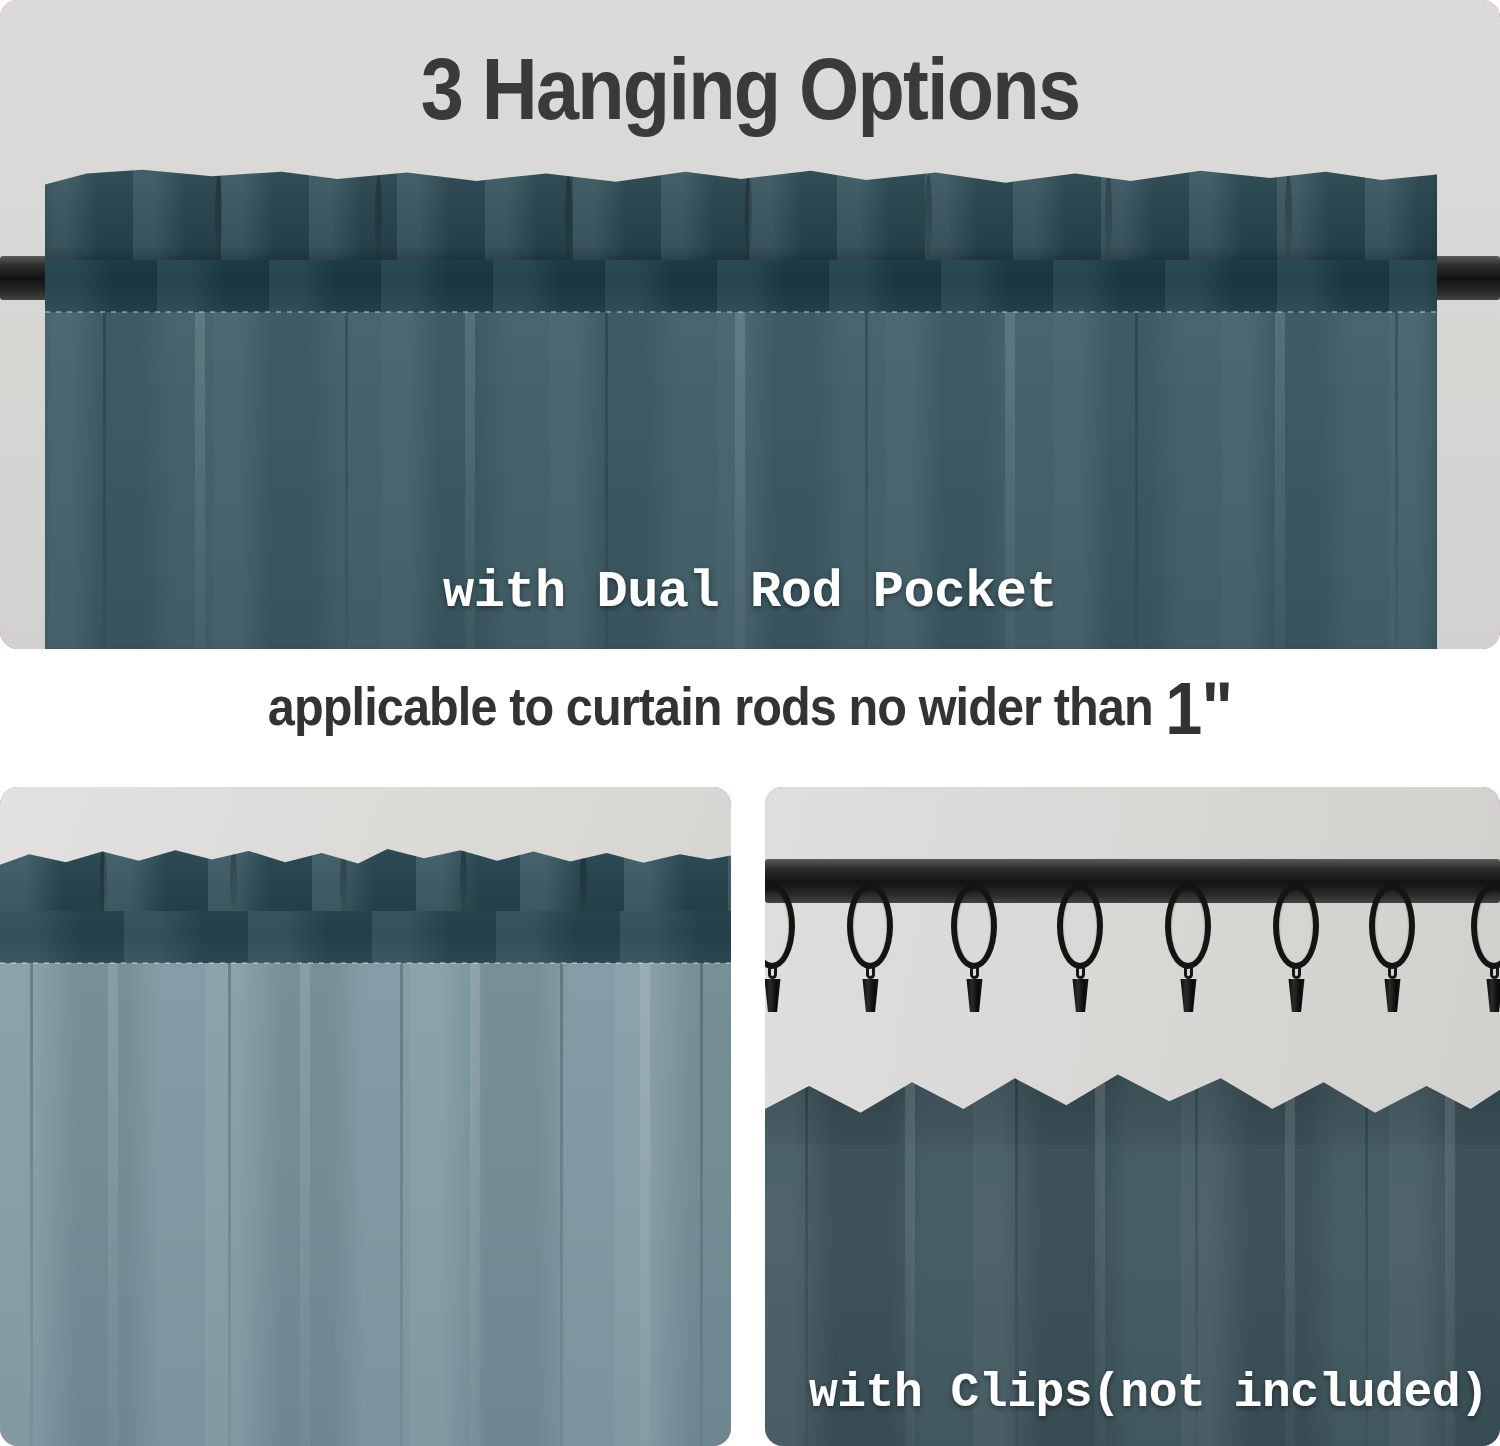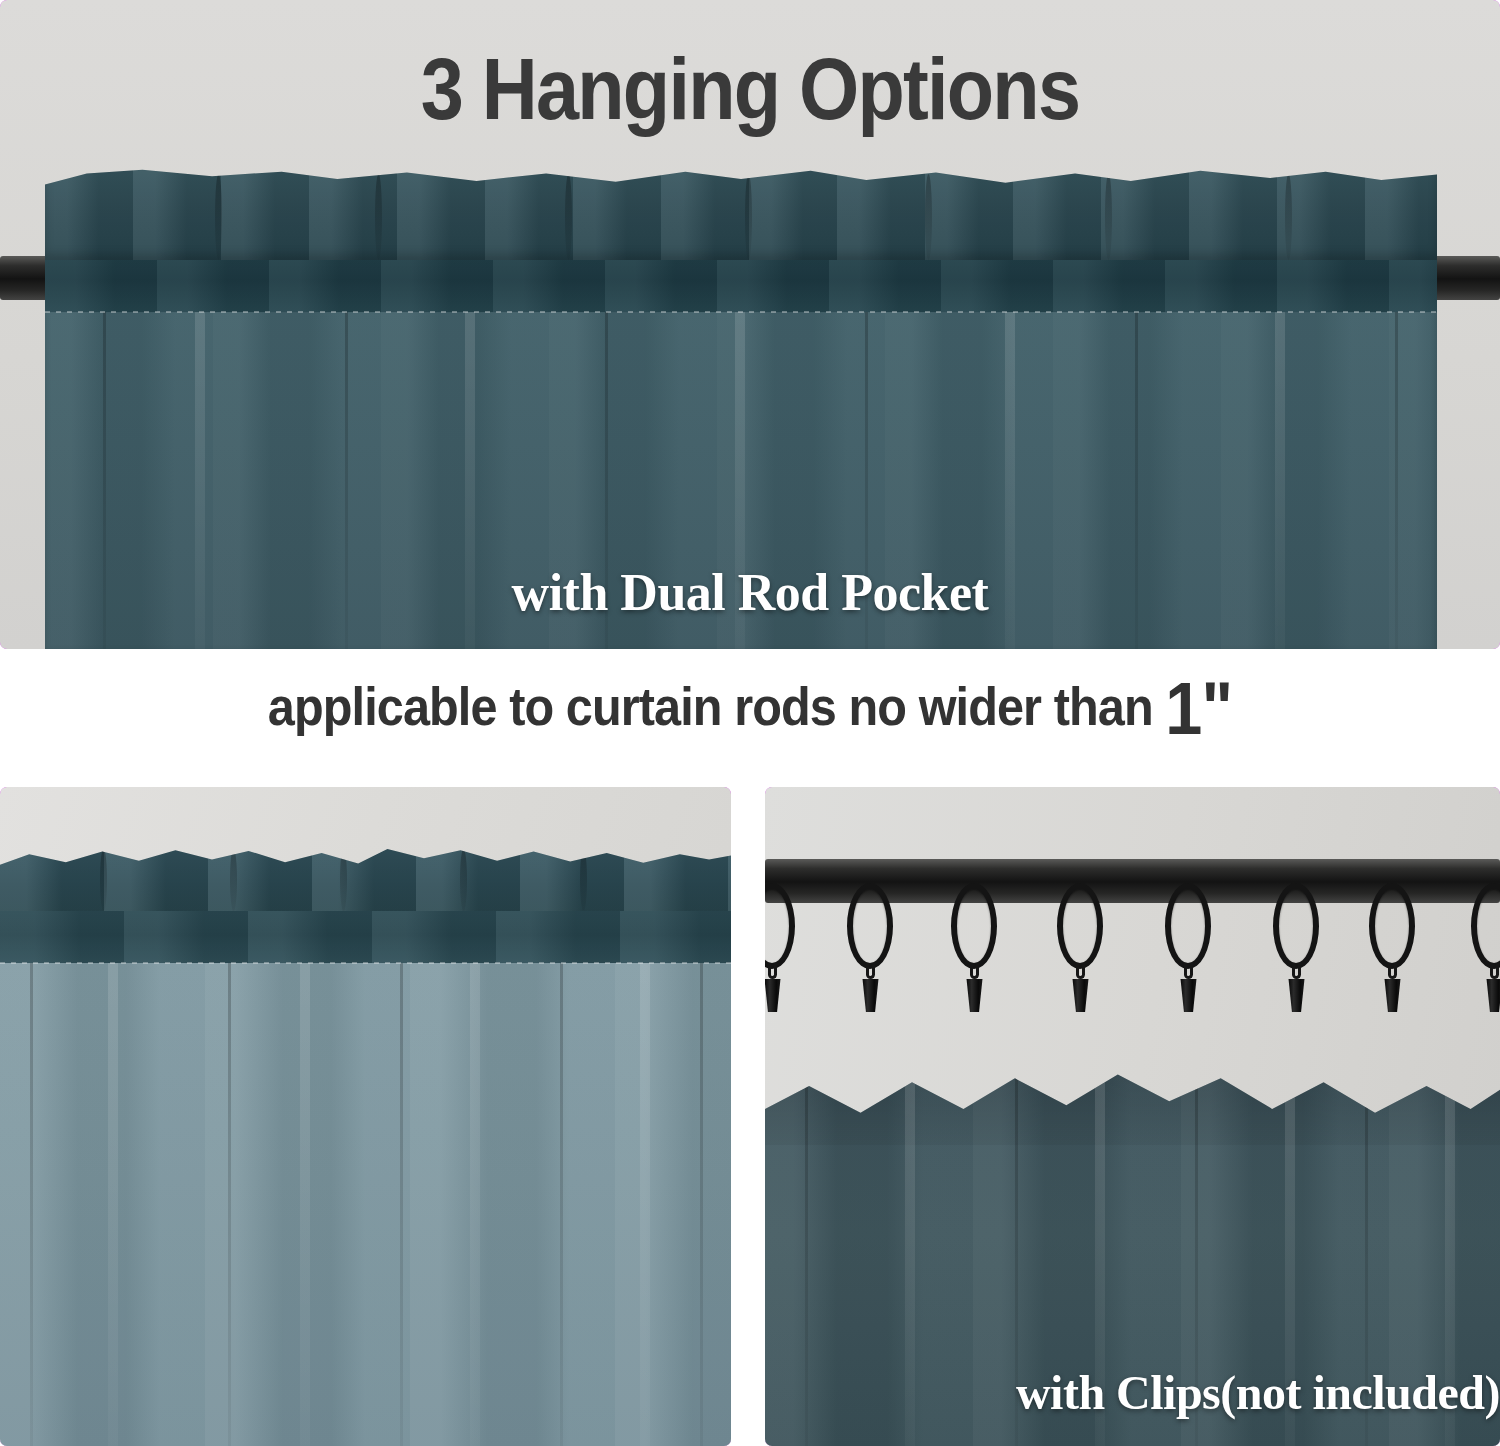--- a/index.html
+++ b/index.html
@@ -8,21 +8,21 @@
   body{
     width:1500px; height:1446px;
     font-family:"Liberation Sans", sans-serif;
     position:relative; overflow:hidden;
   }
 
   
   .panel{
     position:absolute;
     overflow:hidden;
-    border-radius:7px;
+    border-radius:18px;
     background:#d946ef;
   }
 
   
   .wall{
     position:absolute; inset:0;
     background:
       linear-gradient(180deg,#dcdbd9 0%,#d7d6d3 55%,#d2d1cf 100%);
   }
   .wall.b1{
@@ -110,21 +110,21 @@
     border-radius:50%;
   }
 
   
   .overlay-text{
     position:absolute;
     width:100%;
     text-align:center;
     color:#ffffff;
     font-weight:bold;
-    font-family:Liberation Serif, serif;
+    font-family:Liberation Mono, monospace;
     letter-spacing:-0.5px;
     text-shadow:0 2px 5px rgba(0,0,0,.45);
     white-space:nowrap;
   }
   #dual-rod-caption{
     top:563px; font-size:52px;
   }
 
   
   #subtitle{
@@ -217,21 +217,21 @@
     border-top:none;
     border-radius:0 0 6px 6px;
   }
   .clip{
     position:absolute; left:14px; top:96px;
     width:19px; height:33px;
     background:linear-gradient(90deg,#000 0%,#2b2b2b 35%,#0a0a0a 70%,#1e1e1e 100%);
     clip-path:polygon(8% 0%, 92% 0%, 74% 100%, 26% 100%);
   }
   #clips-caption{
-    bottom:26px; top:auto; font-size:48px; text-align:right; padding-left:44px;
+    bottom:26px; top:auto; font-size:48px; text-align:left; padding-left:44px;
   }
 </style>
 </head>
 <body>
 
 <div class="panel" id="panel-top">
   <div class="wall"></div>
 
   <div style="position:absolute;left:0;top:38px;width:100%;text-align:center;
               font-size:88px;font-weight:bold;color:#3a3a3a;letter-spacing:-2px;

